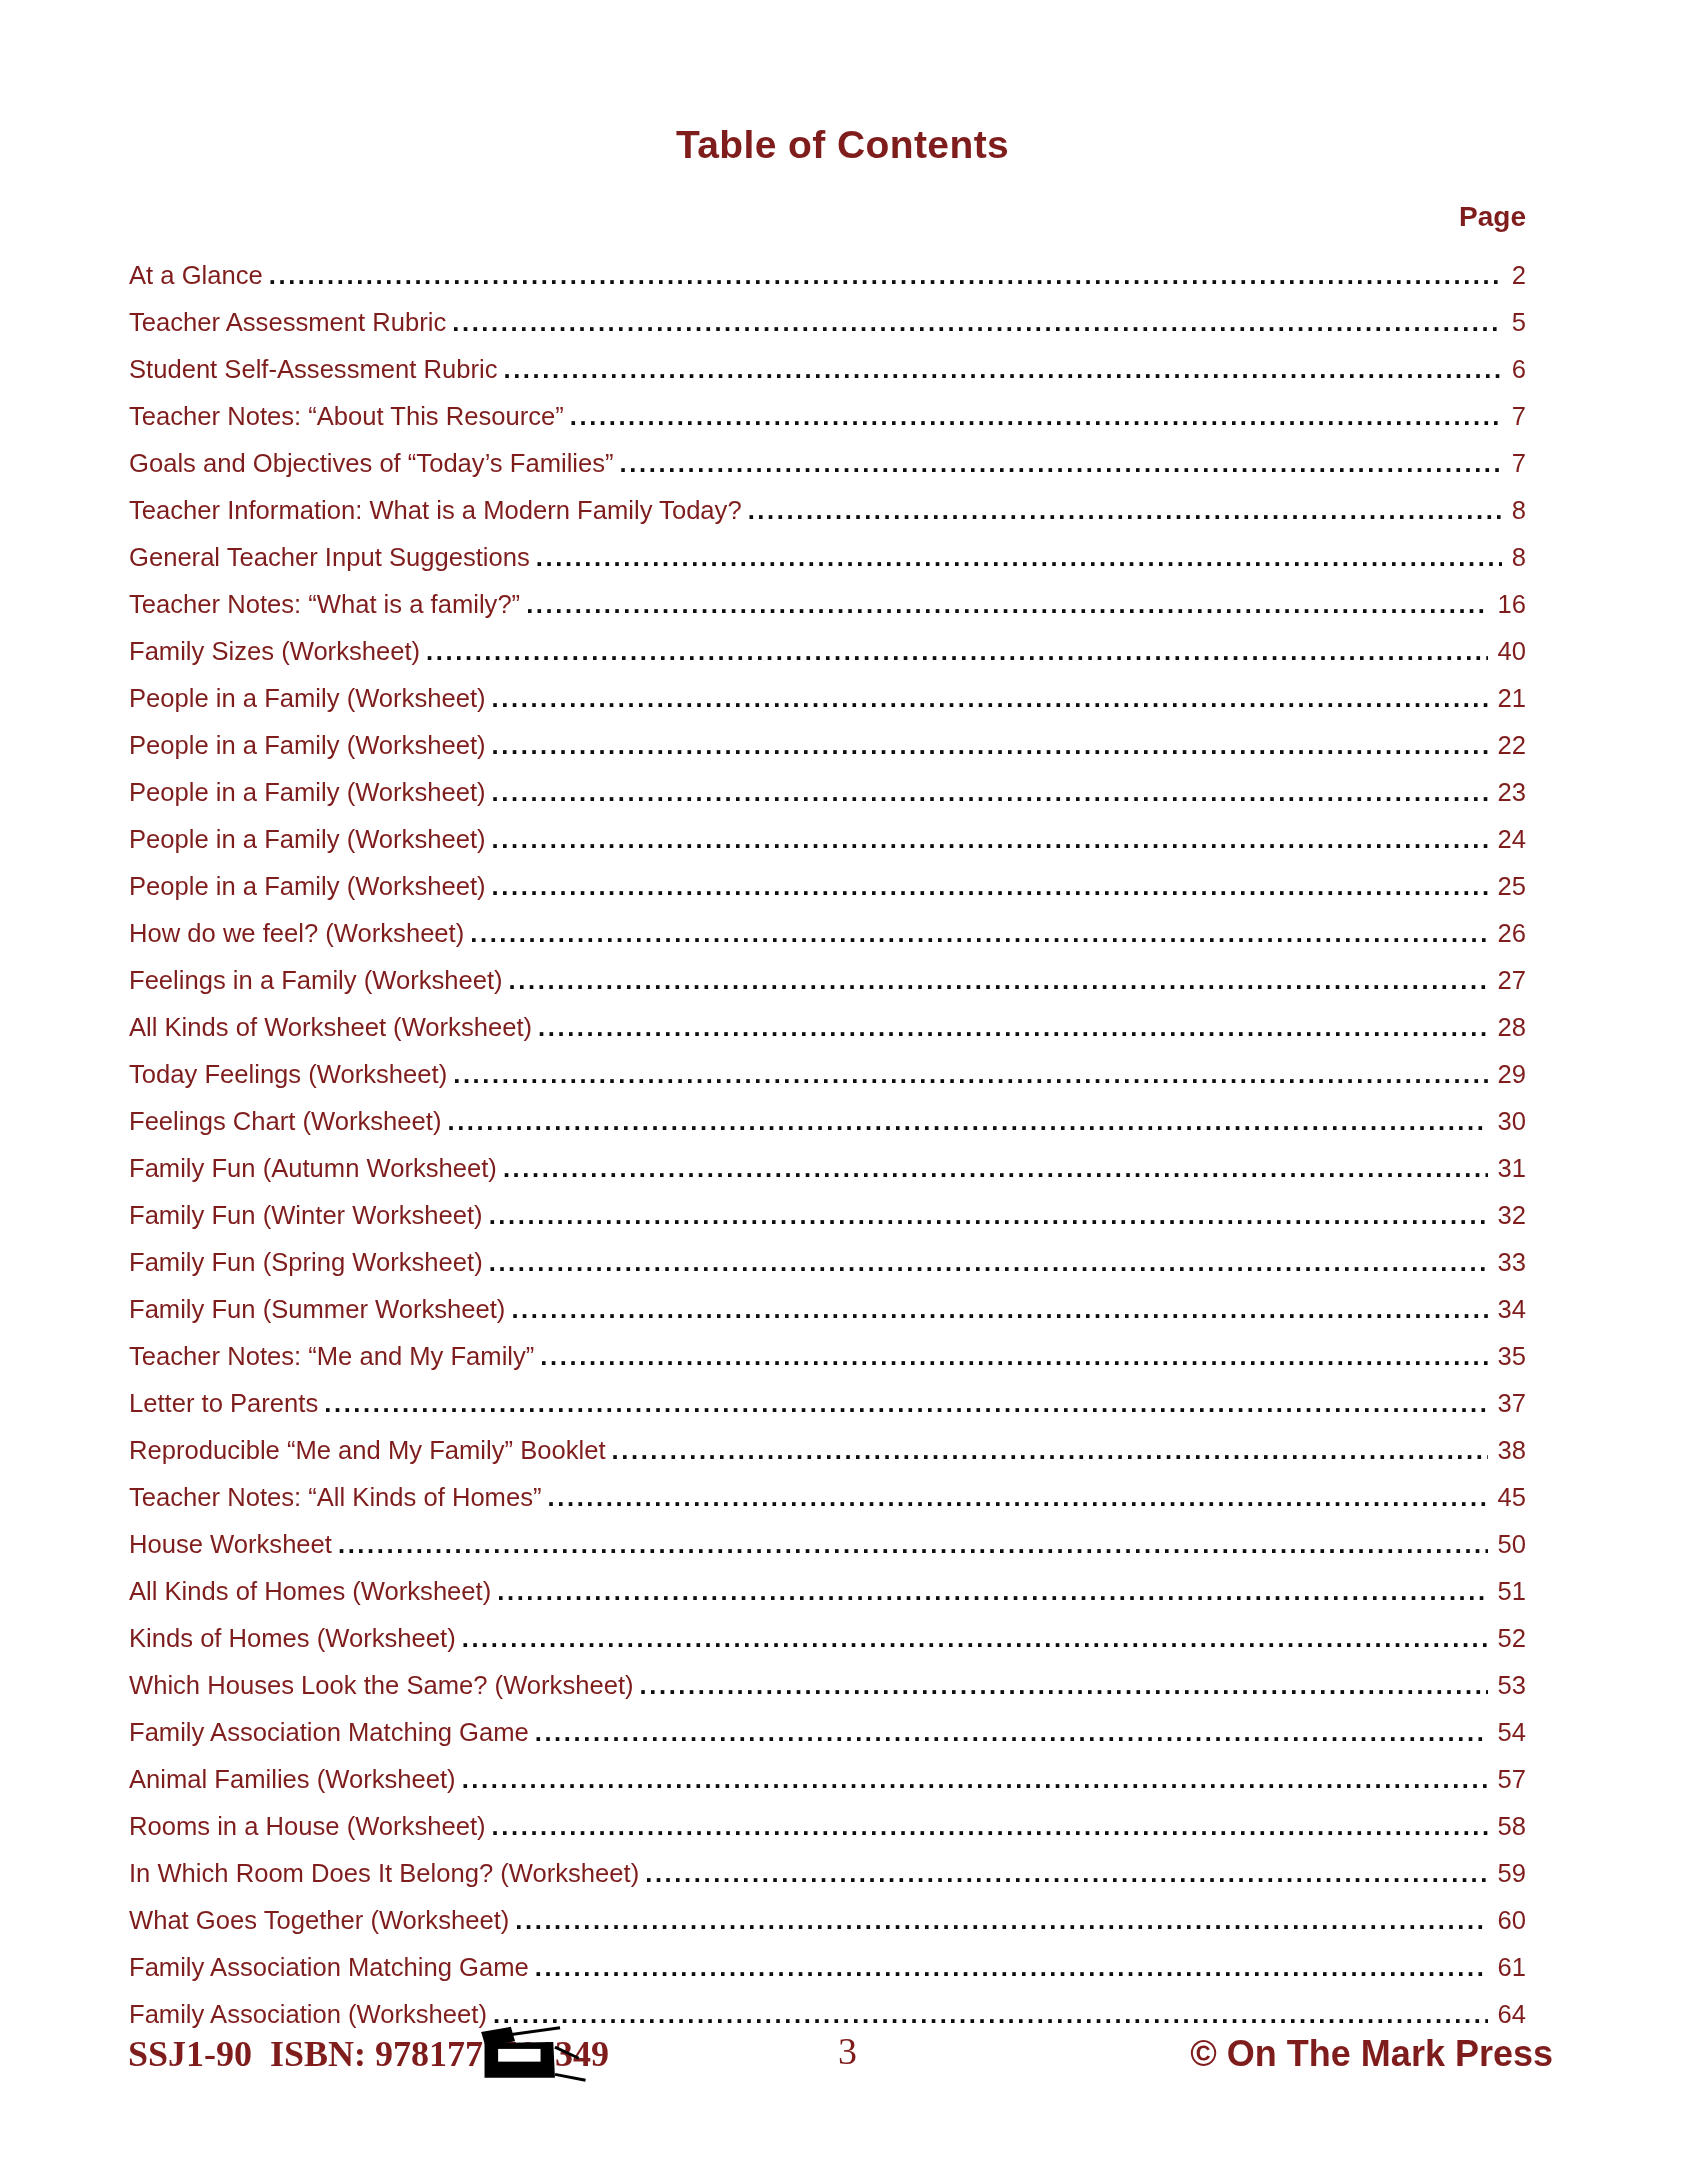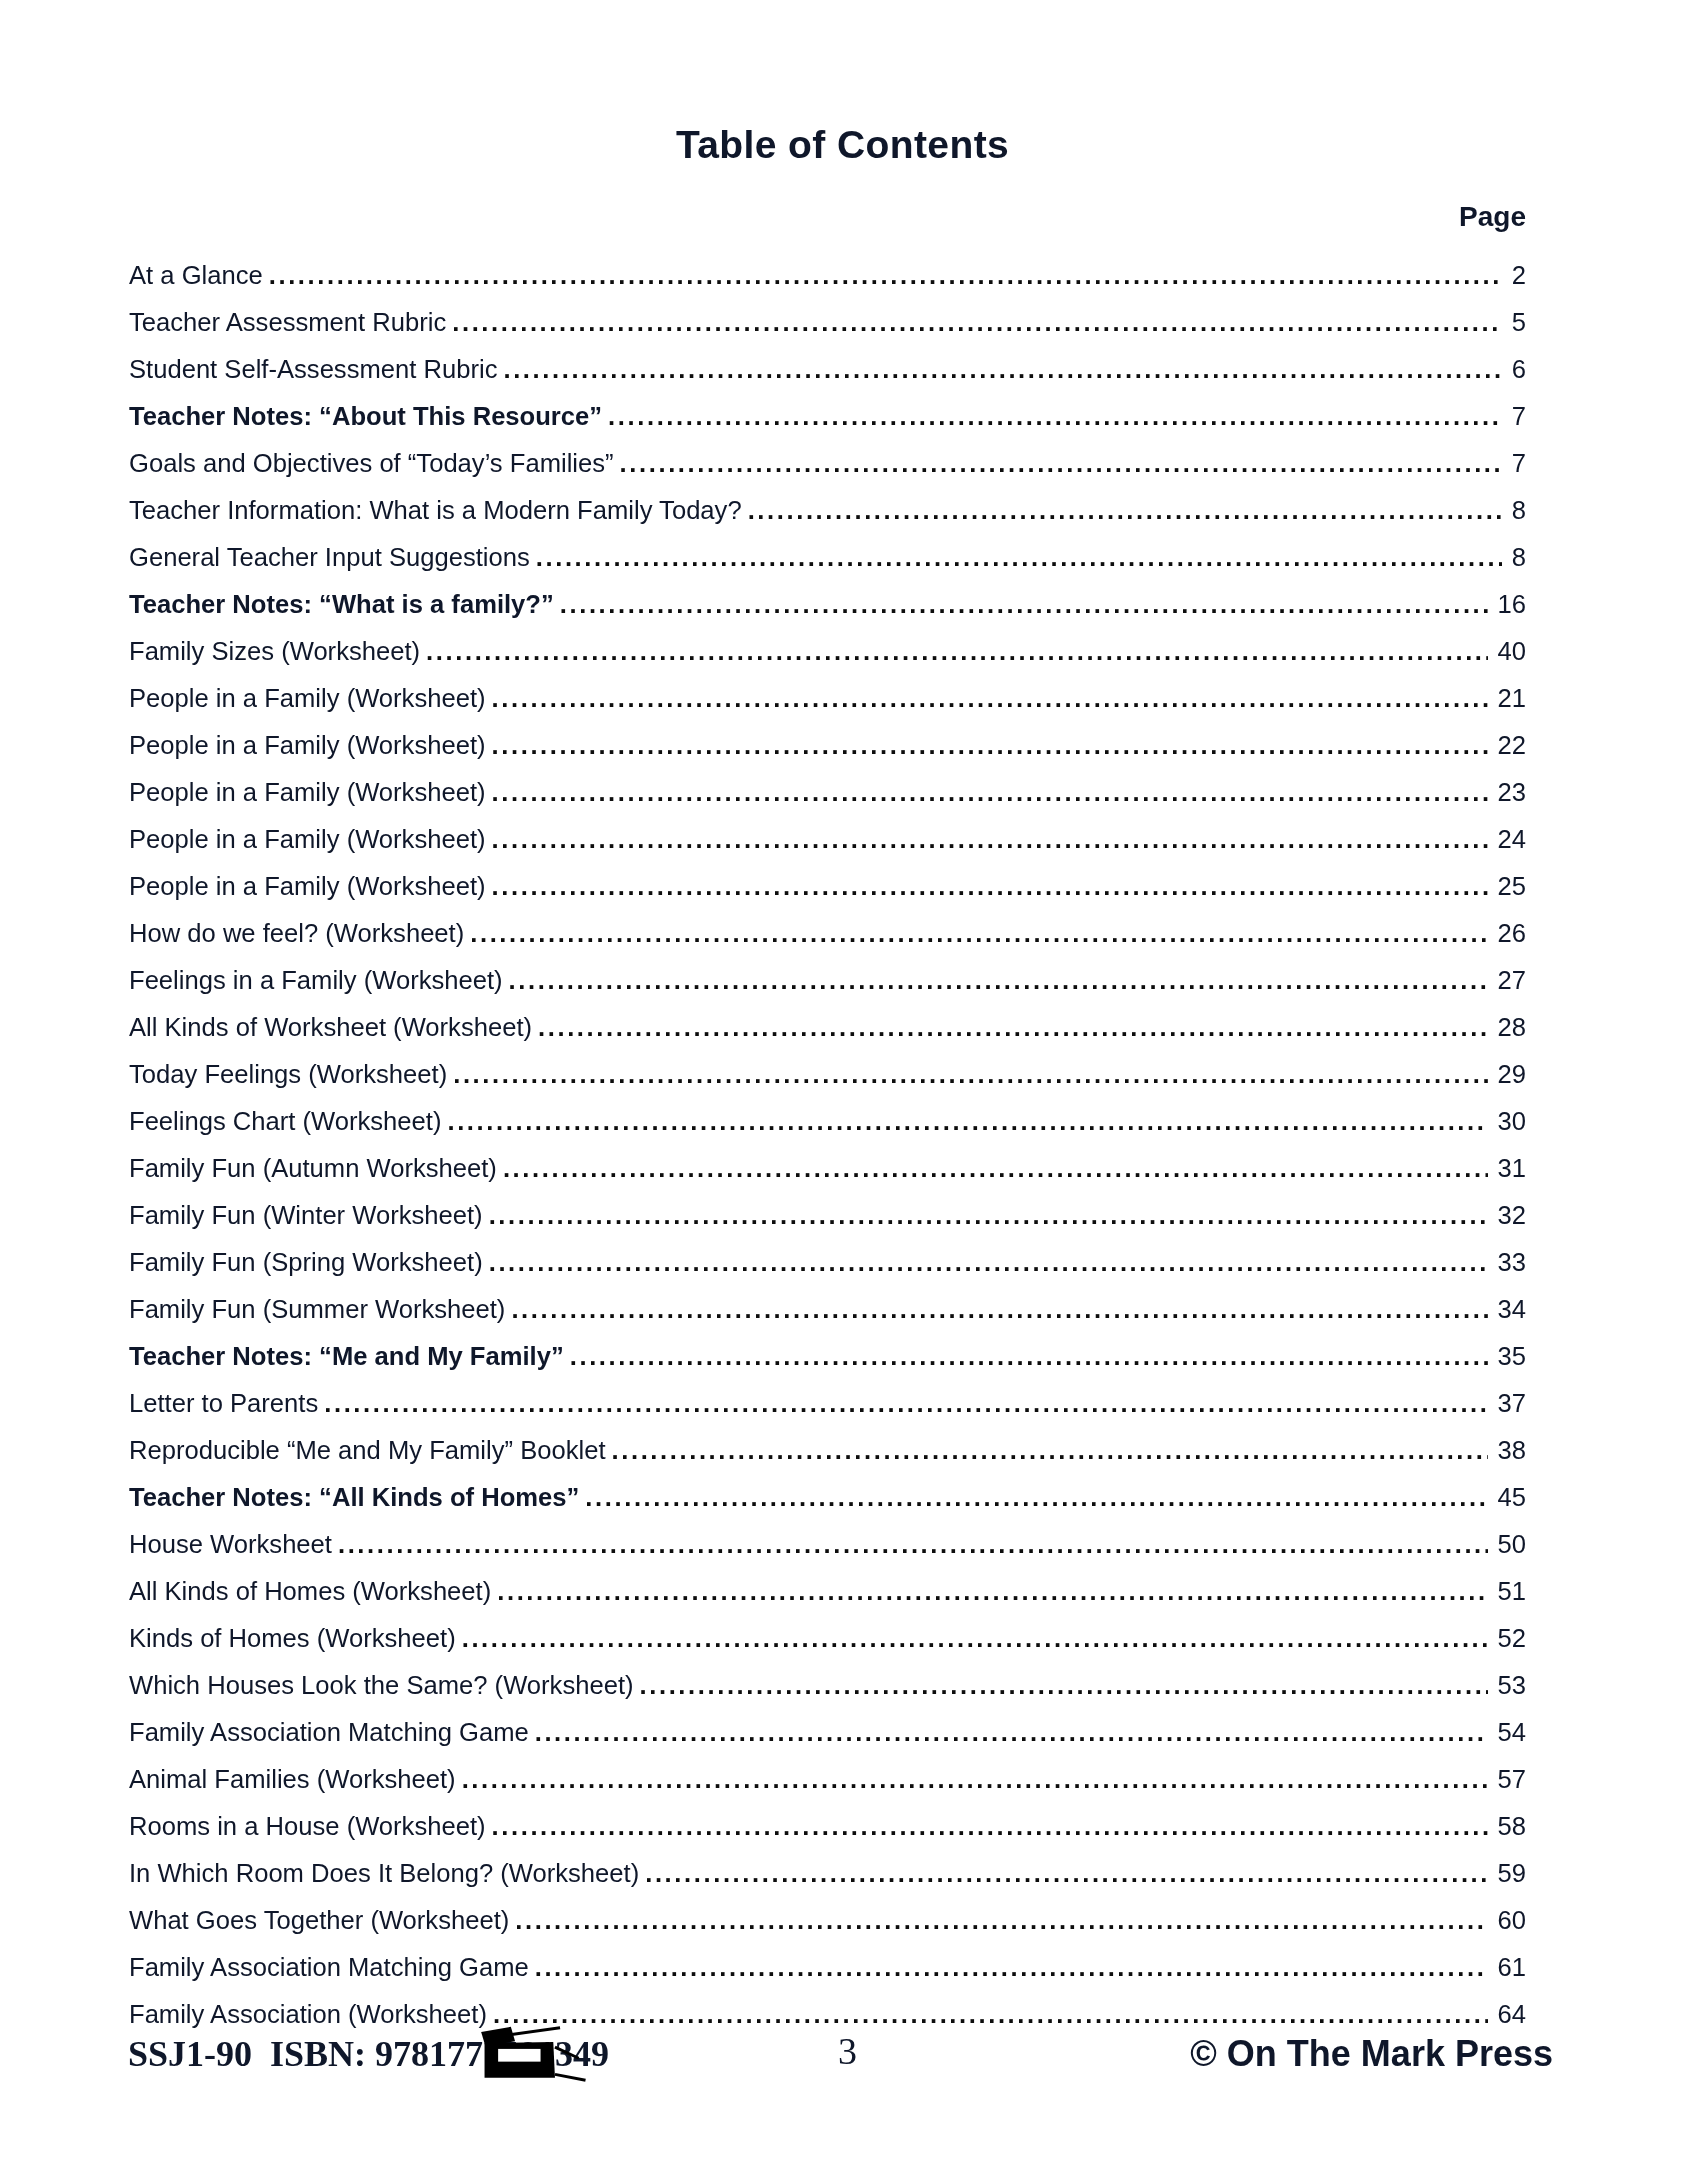--- a/index.html
+++ b/index.html
@@ -6,21 +6,21 @@
     margin: 0;
     padding: 0;
     background: #ffffff;
   }
   .page {
     position: relative;
     width: 1685px;
     height: 2177px;
     background: #ffffff;
     font-family: "Liberation Sans", sans-serif;
-    color: #0f172a;
+    color: #7f1d1d;
     overflow: hidden;
   }
   .doc-title {
     position: absolute;
     top: 125px;
     left: 0;
     width: 1685px;
     text-align: center;
     font-size: 39px;
     line-height: 39px;
@@ -45,21 +45,21 @@
   }
   .toc-row {
     display: flex;
     align-items: stretch;
     height: 47px;
     line-height: 47px;
     font-size: 25.6px;
     white-space: nowrap;
   }
   .toc-row.bold .toc-label {
-    font-weight: bold;
+    font-weight: normal;
   }
   .toc-label {
     flex: 0 0 auto;
   }
   .toc-leader {
     flex: 1 1 auto;
     overflow: hidden;
     margin: 0 6px 0 6px;
   }
   .toc-leader::after {

